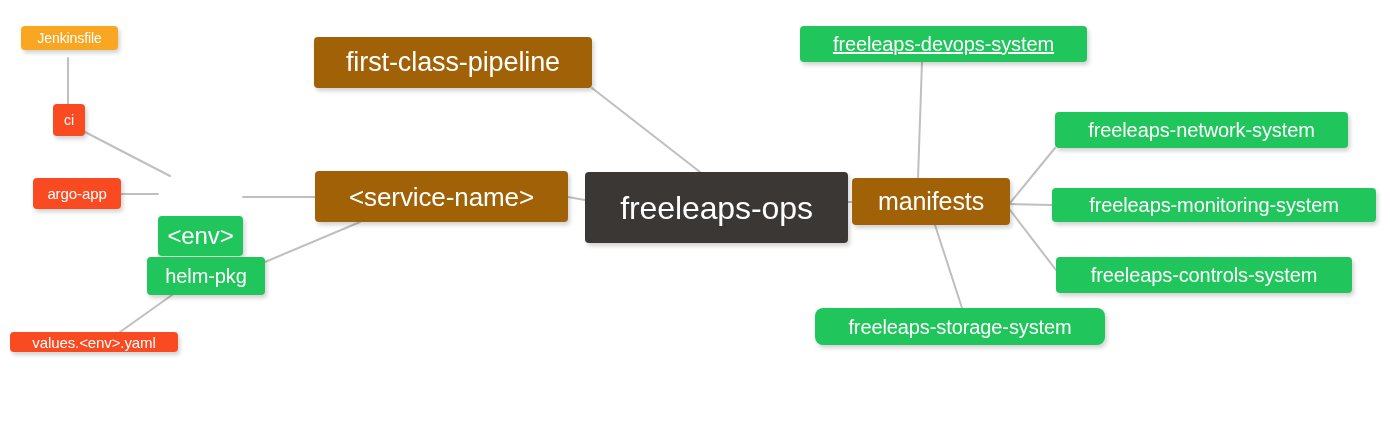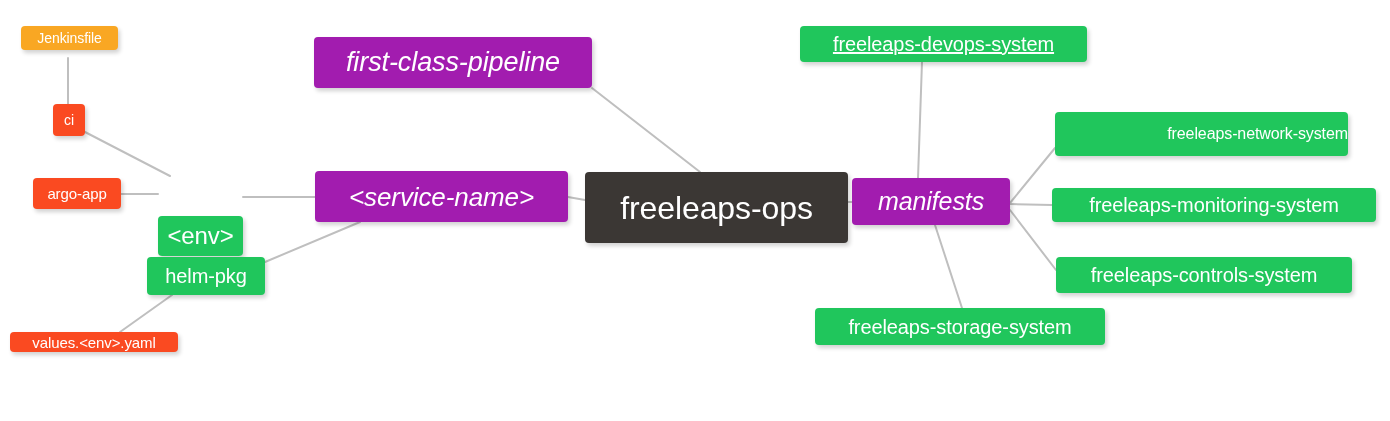--- a/index.html
+++ b/index.html
@@ -38,21 +38,21 @@
     text-align: center;
     box-shadow: 2px 3px 4px rgba(0,0,0,0.18);
     letter-spacing: -0.1px;
   }
   .node-label {
     display: block;
     color: #ffffff;
   }
   
   .c-root   { background: #3b3734; }
-  .c-blue   { background: #a21caf; font-style: italic; }
+  .c-blue   { background: #a16207; }
   .c-green  { background: #20c65c; }
   .c-orange { background: #f9a723; }
   .c-red    { background: #fa4a21; }
 </style>
 </head>
 <body>
 
 <div id="mindmap-canvas">
   <svg id="edge-layer" viewBox="0 0 1390 421" width="1390" height="421">
       <line x1="592" y1="88" x2="700" y2="172" stroke="#bfbfbf" stroke-width="2" stroke-linecap="round"></line>
@@ -97,26 +97,26 @@
       </div>
       <div class="node c-red" style="left: 33px; top: 178px; width: 88px; height: 31px; font-size: 15px;">
         <span class="node-label">argo-app</span>
       </div>
       <div class="node c-red" style="left: 10px; top: 332px; width: 168px; height: 20px; font-size: 15px;">
         <span class="node-label">values.&lt;env&gt;.yaml</span>
       </div>
       <div class="node c-green" style="left: 800px; top: 26px; width: 287px; height: 36px; font-size: 20px; text-decoration: underline;">
         <span class="node-label">freeleaps-devops-system</span>
       </div>
-      <div class="node c-green" style="left: 1055px; top: 112px; width: 293px; height: 44px; font-size: 16px; justify-content: flex-end;">
+      <div class="node c-green" style="left: 1055px; top: 112px; width: 293px; height: 36px; font-size: 20px;">
         <span class="node-label">freeleaps-network-system</span>
       </div>
       <div class="node c-green" style="left: 1052px; top: 188px; width: 324px; height: 34px; font-size: 20px;">
         <span class="node-label">freeleaps-monitoring-system</span>
       </div>
       <div class="node c-green" style="left: 1056px; top: 257px; width: 296px; height: 36px; font-size: 20px;">
         <span class="node-label">freeleaps-controls-system</span>
       </div>
-      <div class="node c-green" style="left: 815px; top: 308px; width: 290px; height: 37px; font-size: 20px;">
+      <div class="node c-green" style="left: 815px; top: 308px; width: 290px; height: 37px; font-size: 20px; border-radius: 8px;">
         <span class="node-label">freeleaps-storage-system</span>
       </div>
     </div>
 </div>
 
 </body></html>

